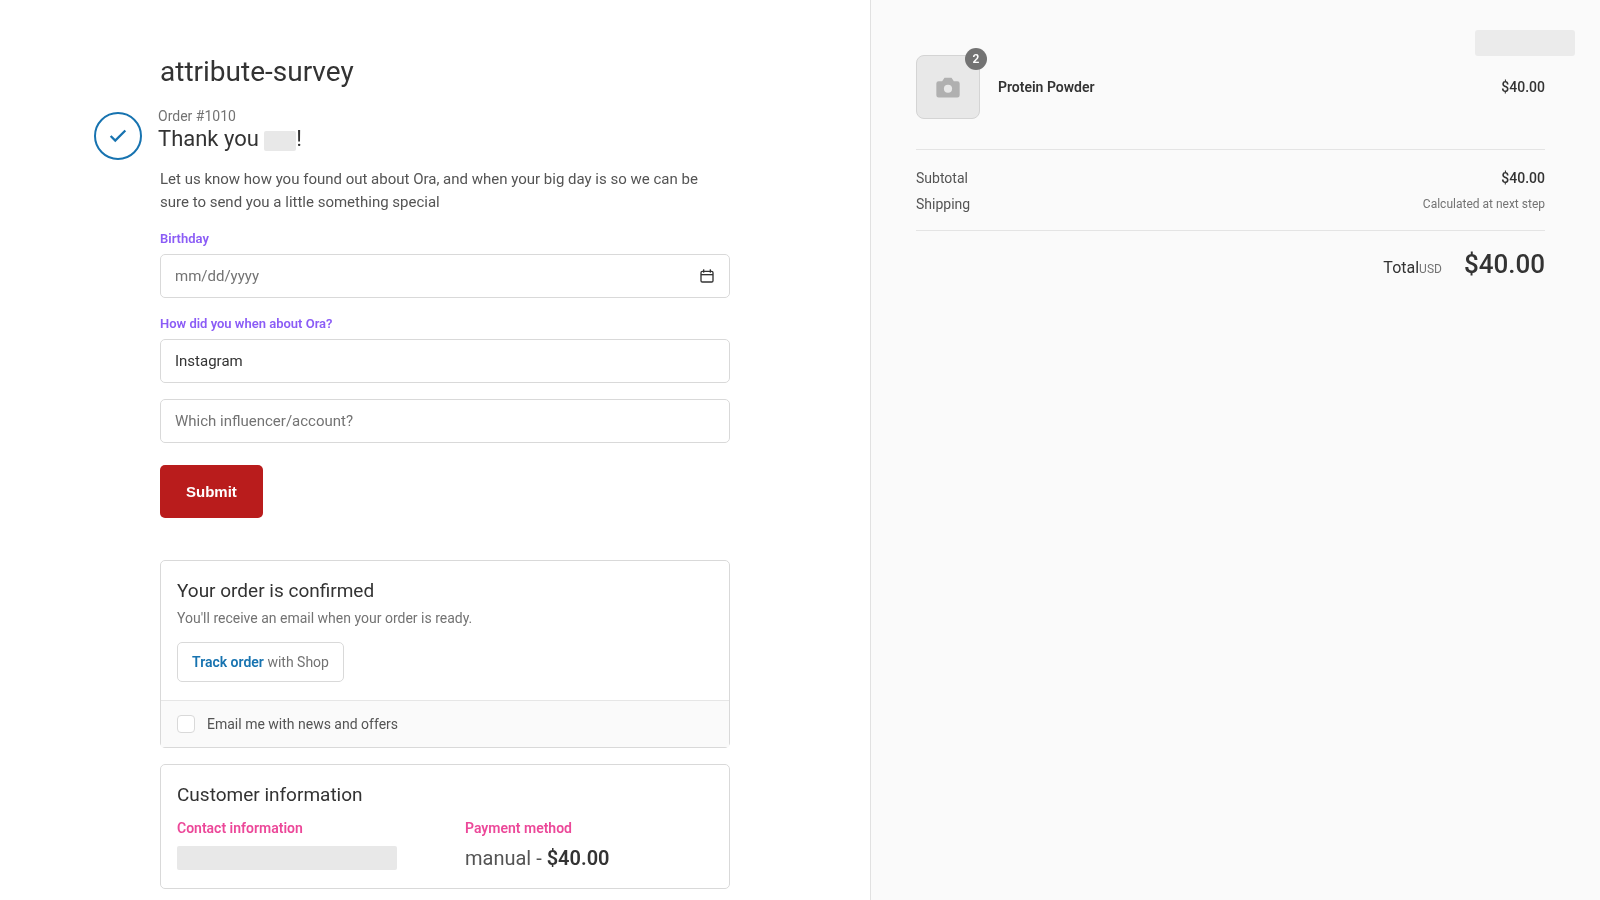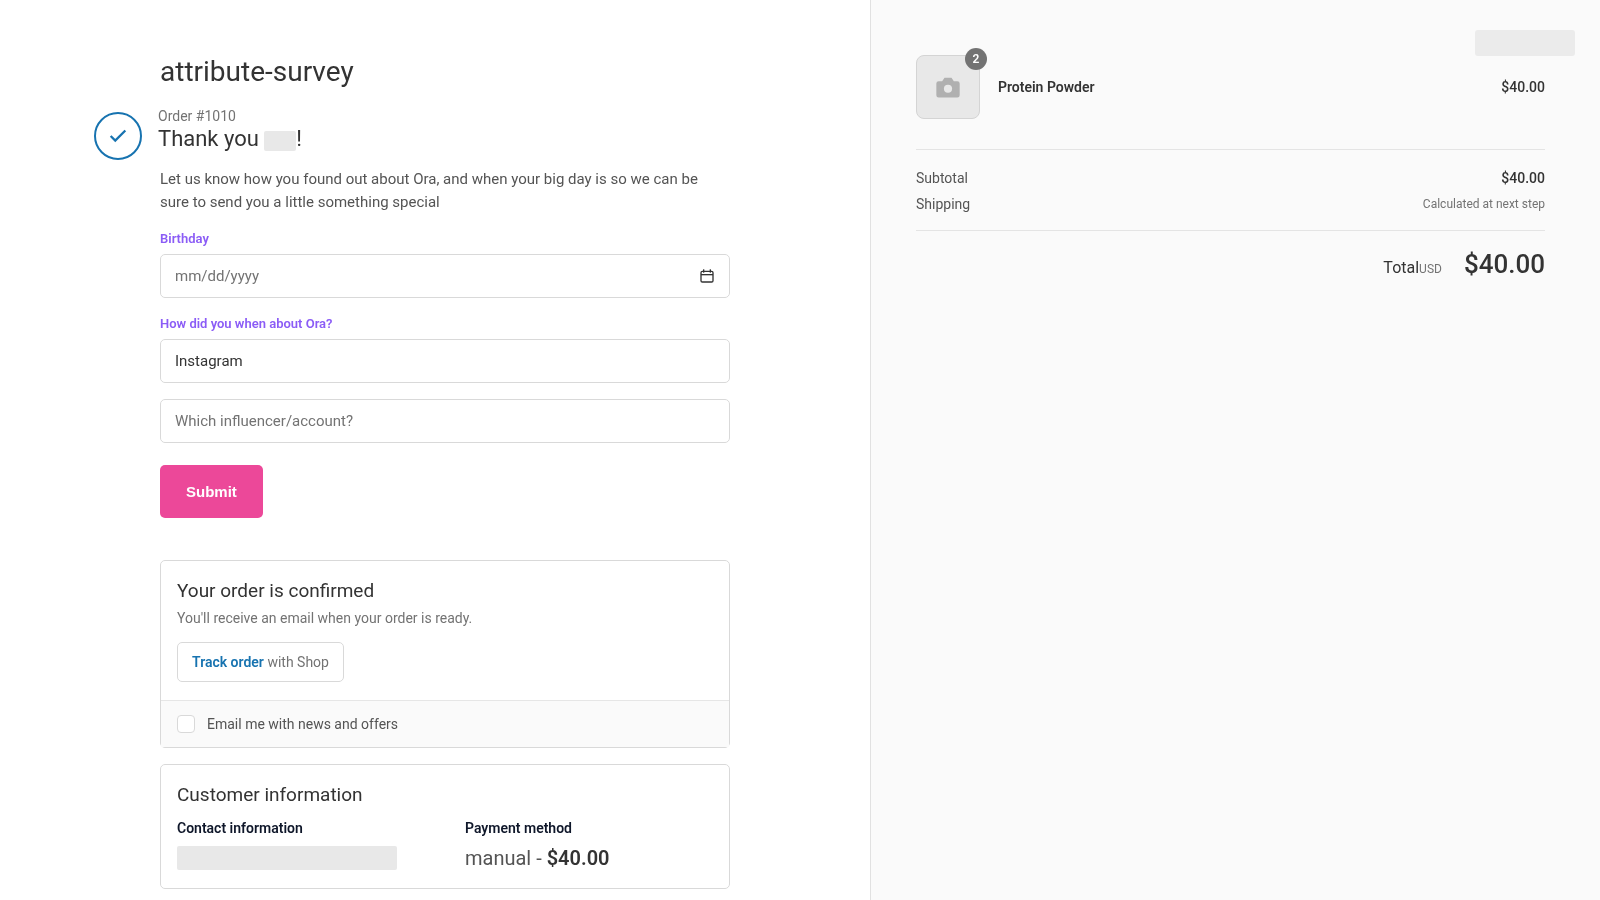--- a/index.html
+++ b/index.html
@@ -110,21 +110,21 @@
       color: #737373;
     }
     .input-text.filled {
       color: #333;
     }
     .calendar-icon {
       width: 16px;
       height: 16px;
     }
     .submit-button {
-      background: #ec4899;
+      background: #b91c1c;
       color: #fff;
       border: none;
       padding: 18px 26px;
       font-size: 15px;
       font-weight: 600;
       border-radius: 5px;
       cursor: pointer;
       margin-top: 6px;
       margin-bottom: 42px;
     }
@@ -187,21 +187,21 @@
       display: flex;
       gap: 40px;
       margin-top: 14px;
     }
     .info-col {
       flex: 1;
     }
     .info-label {
       font-size: 14px;
       font-weight: 600;
-      color: #0f172a;
+      color: #ec4899;
       margin-bottom: 10px;
     }
     .redacted-block {
       width: 220px;
       height: 24px;
       background: #e8e8e8;
       border-radius: 2px;
     }
     .payment-text {
       font-size: 20px;

